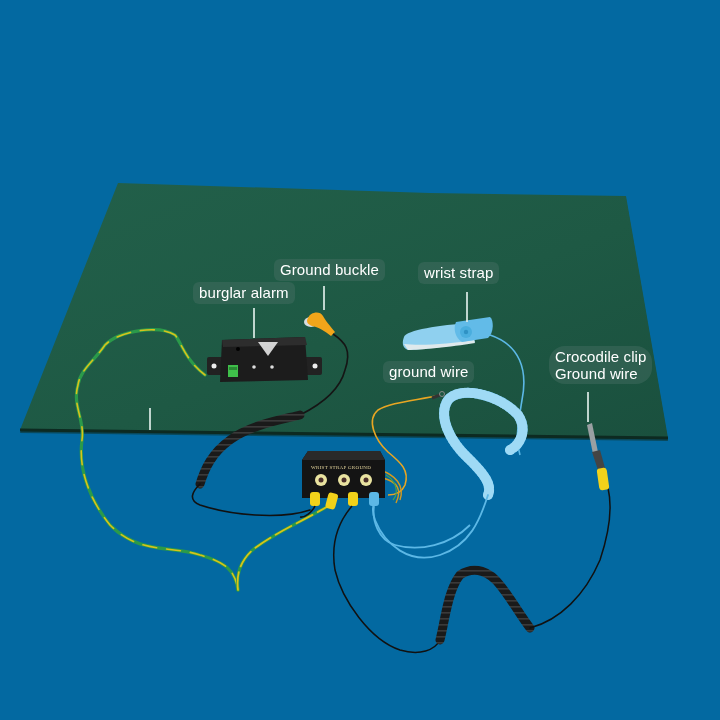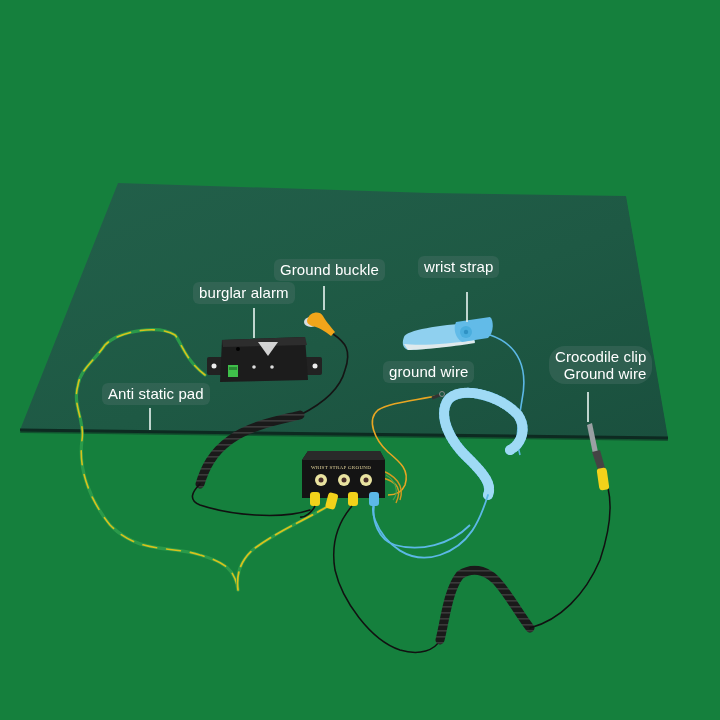--- a/index.html
+++ b/index.html
@@ -1,22 +1,21 @@
 <!DOCTYPE html>
 <html><head>
   <meta charset="utf-8">
   <style>
     html, body { margin: 0; padding: 0; background: #ffffff; }
     #stage {
       position: relative;
       width: 720px; height: 720px;
       overflow: hidden;
-      background: #15803d;
+      background: #0369a1;
       font-family: "Liberation Sans", sans-serif;
-      text-align: right;
     }
     #scene { position: absolute; left: 0; top: 0; }
     .callout {
       position: absolute;
       color: #ffffff;
       font-size: 15px;
       line-height: 18px;
       padding: 2px 6px;
       border-radius: 6px;
       background: rgba(70, 110, 100, 0.45);
@@ -156,28 +155,27 @@
       <rect x="598" y="468" width="10" height="22" rx="3" fill="#f2d21a" transform="rotate(-8 603 479)"></rect>
     </g>
   </svg>
 
   <div class="callout" style="left:274px; top:259px;">Ground buckle</div>
   <div class="leader" style="left:323px; top:286px; height:24px;"></div>
 
   <div class="callout" style="left:193px; top:282px;">burglar alarm</div>
   <div class="leader" style="left:253px; top:308px; height:30px;"></div>
 
-  <div class="callout" style="left:418px; top:256px;">wrist strap</div>
+  <div class="callout" style="left:418px; top:262px;">wrist strap</div>
   <div class="leader" style="left:466px; top:292px; height:30px;"></div>
 
   <div class="callout" style="left:383px; top:361px;">ground wire</div>
 
   <div class="callout two-line" style="left:549px; top:346px;">
     <div>Crocodile clip</div>
     <div>Ground wire</div>
   </div>
   <div class="leader" style="left:587px; top:392px; height:30px;"></div>
 
-  <div class="callout" style="left:102px; top:383px;">Anti static pad</div>
   <div class="leader" style="left:149px; top:408px; height:22px;"></div>
 
   <div class="box-label" style="left:311px; top:465px;">WRIST STRAP GROUND</div>
 </div>
 
 </body></html>

